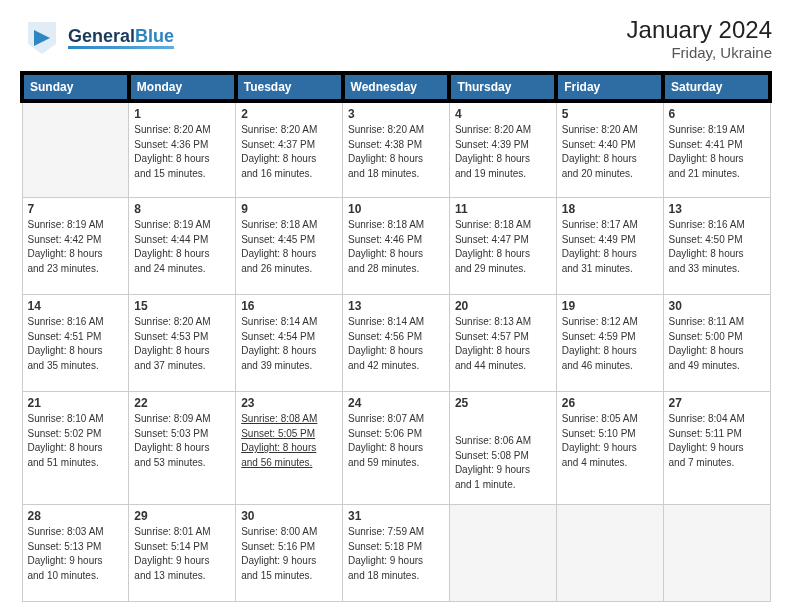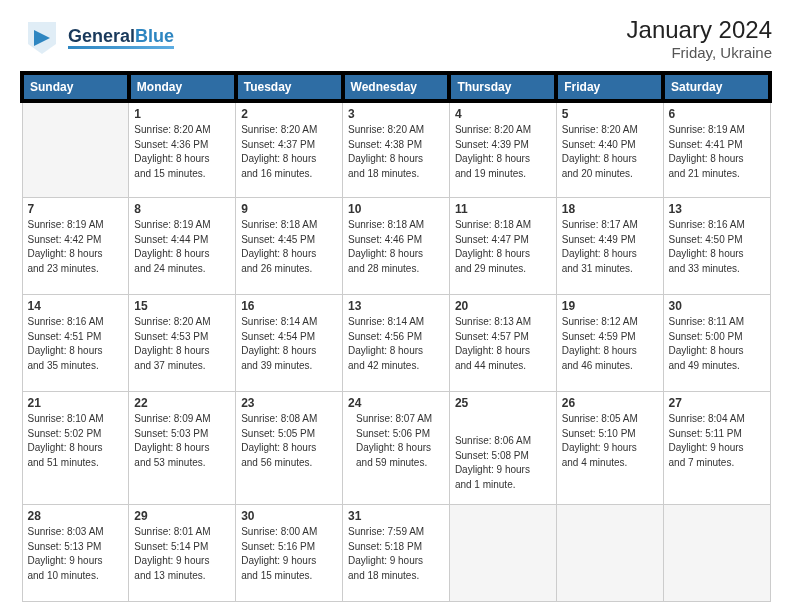--- a/index.html
+++ b/index.html
@@ -303,28 +303,28 @@
           </td>
           <td>
             <span class="day-num">22</span>
             <div class="day-info" style="white-space: pre-line;">Sunrise: 8:09 AM
 Sunset: 5:03 PM
 Daylight: 8 hours
 and 53 minutes.</div>
           </td>
           <td>
             <span class="day-num">23</span>
-            <div class="day-info" style="white-space: pre-line;">Sunrise: 8:08 AM
+            <div class="day-info" style="white-space: pre-line; text-decoration: underline;">Sunrise: 8:08 AM
 Sunset: 5:05 PM
 Daylight: 8 hours
 and 56 minutes.</div>
           </td>
           <td>
             <span class="day-num">24</span>
-            <div class="day-info" style="white-space: pre-line; margin-left: 8px;">Sunrise: 8:07 AM
+            <div class="day-info" style="white-space: pre-line;">Sunrise: 8:07 AM
 Sunset: 5:06 PM
 Daylight: 8 hours
 and 59 minutes.</div>
           </td>
           <td>
             <span class="day-num">25</span>
             <div class="day-info" style="white-space: pre-line; margin-top: 24px;">Sunrise: 8:06 AM
 Sunset: 5:08 PM
 Daylight: 9 hours
 and 1 minute.</div>

